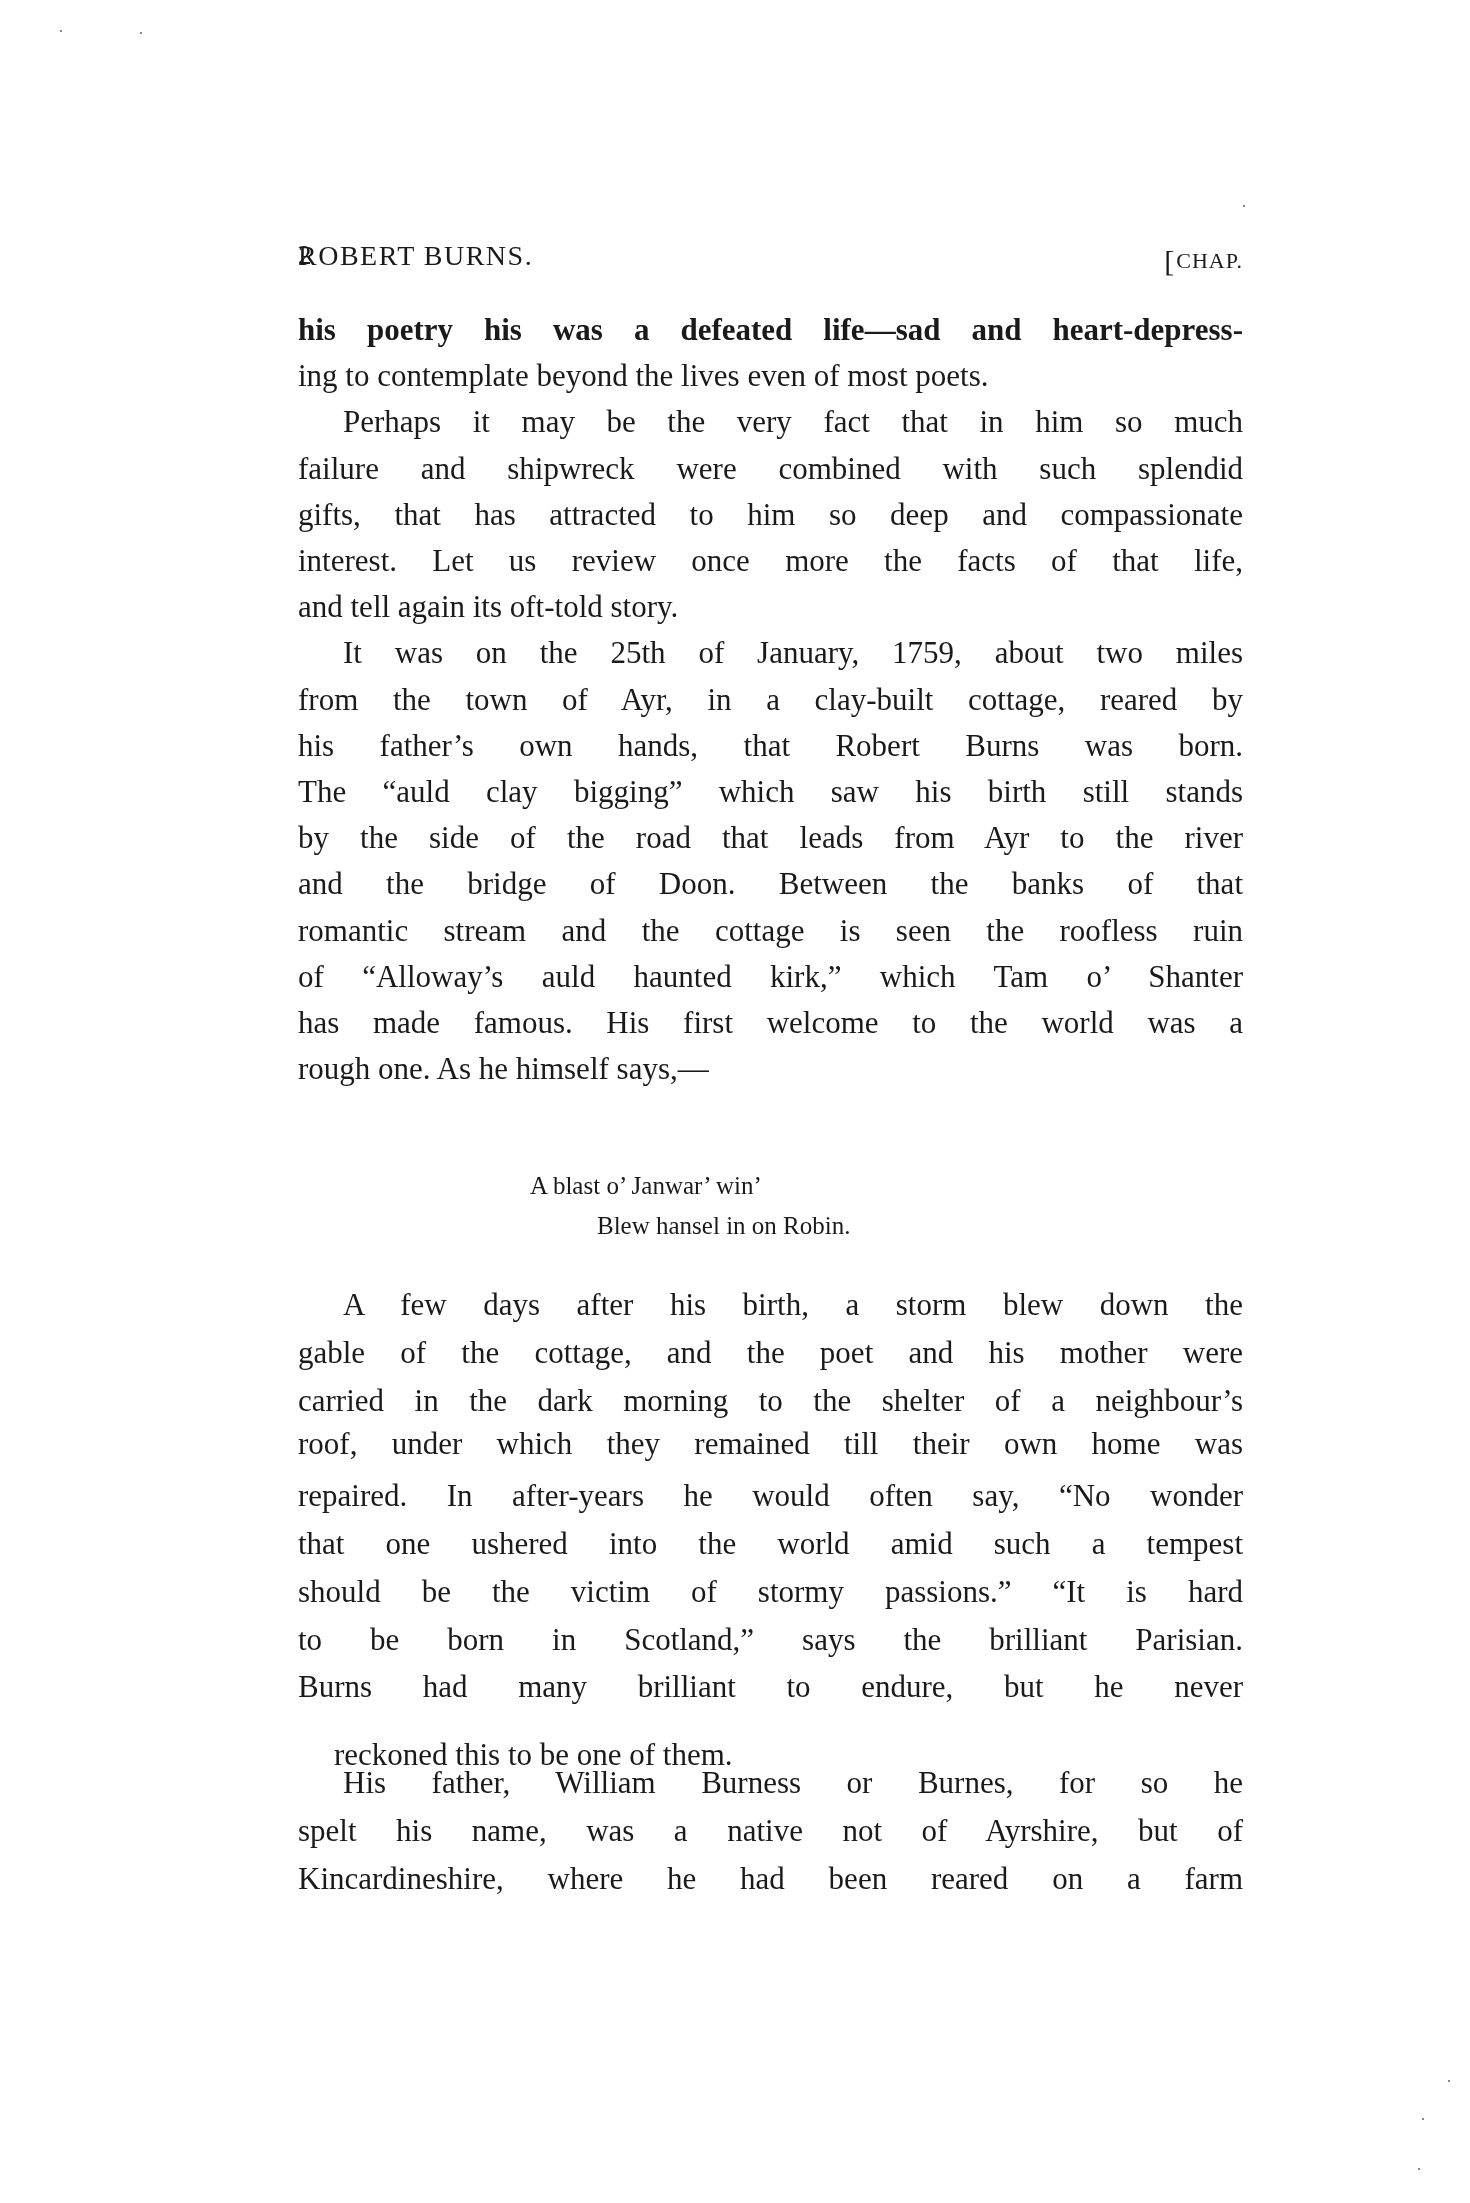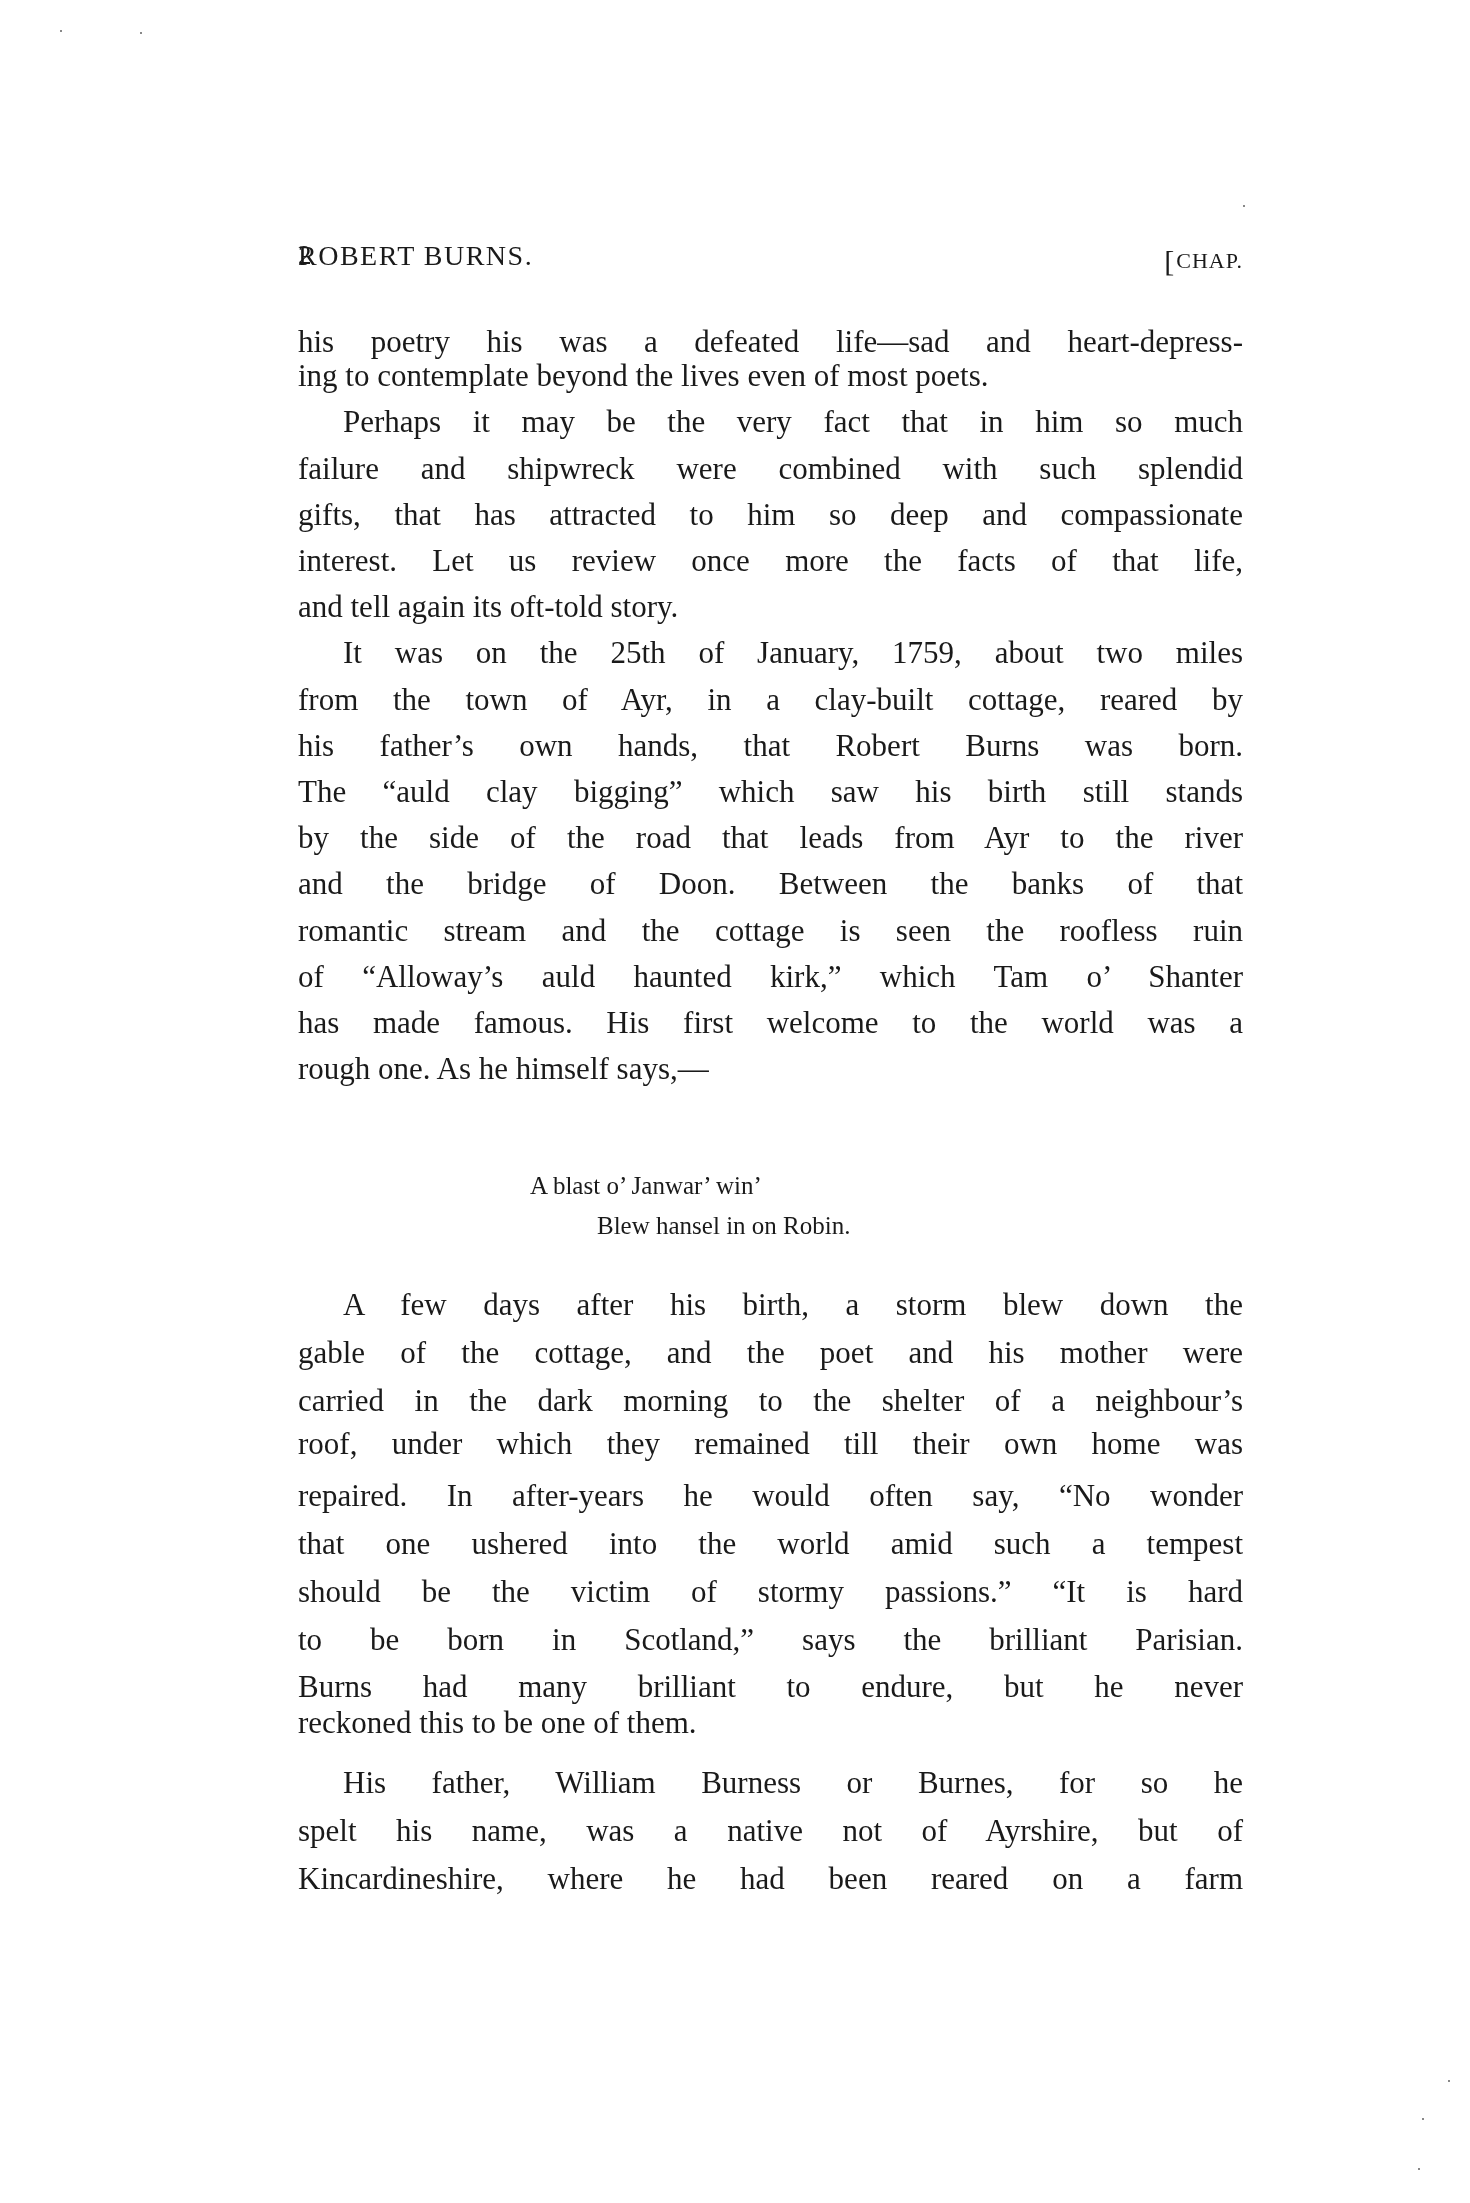--- a/index.html
+++ b/index.html
@@ -25,21 +25,21 @@
 
 <div class="page">
 
   <div class="running-head">
     <span class="folio">2</span>
     <span class="title">ROBERT BURNS.</span>
     <span class="chap"><span class="bracket">[</span><span>CHAP.</span></span>
   </div>
 
   <div class="body-text" id="section1" style="top:312px;">
-      <div class="line" style="top: 12px;">his poetry his was a defeated life—sad and heart-depress-</div>
+      <div class="line" style="top: 0px; font-weight: bold;">his poetry his was a defeated life—sad and heart-depress-</div>
       <div class="line last" style="top: 46.2px;">ing to contemplate beyond the lives even of most poets.</div>
       <div class="line indent" style="top: 92.4px;">Perhaps it may be the very fact that in him so much</div>
       <div class="line" style="top: 138.6px;">failure and shipwreck were combined with such splendid</div>
       <div class="line" style="top: 184.8px;">gifts, that has attracted to him so deep and compassionate</div>
       <div class="line" style="top: 231px;">interest. Let us review once more the facts of that life,</div>
       <div class="line last" style="top: 277.2px;">and tell again its oft-told story.</div>
       <div class="line indent" style="top: 323.4px;">It was on the 25th of January, 1759, about two miles</div>
       <div class="line" style="top: 369.6px;">from the town of Ayr, in a clay-built cottage, reared by</div>
       <div class="line" style="top: 415.8px;">his father’s own hands, that Robert Burns was born.</div>
       <div class="line" style="top: 462px;">The “auld clay bigging” which saw his birth still stands</div>
@@ -57,21 +57,21 @@
   <div class="body-text" id="section2" style="top:1287px;">
       <div class="line indent" style="top: 0px;">A few days after his birth, a storm blew down the</div>
       <div class="line" style="top: 47.8px;">gable of the cottage, and the poet and his mother were</div>
       <div class="line" style="top: 95.6px;">carried in the dark morning to the shelter of a neighbour’s</div>
       <div class="line" style="top: 139px;">roof, under which they remained till their own home was</div>
       <div class="line" style="top: 191.2px;">repaired. In after-years he would often say, “No wonder</div>
       <div class="line" style="top: 239px;">that one ushered into the world amid such a tempest</div>
       <div class="line" style="top: 286.8px;">should be the victim of stormy passions.” “It is hard</div>
       <div class="line" style="top: 334.6px;">to be born in Scotland,” says the brilliant Parisian.</div>
       <div class="line" style="top: 382.4px;">Burns had many brilliant to endure, but he never</div>
-      <div class="line last" style="top: 418px;">reckoned this to be one of them.</div>
+      <div class="line last" style="top: 450px; margin-left: 36px;">reckoned this to be one of them.</div>
       <div class="line indent" style="top: 478px;">His father, William Burness or Burnes, for so he</div>
       <div class="line" style="top: 525.8px;">spelt his name, was a native not of Ayrshire, but of</div>
       <div class="line" style="top: 573.6px;">Kincardineshire, where he had been reared on a farm</div>
     </div>
 
   <div class="speck" style="left:1243px;top:205px;"></div>
   <div class="speck" style="left:1448px;top:2080px;"></div>
   <div class="speck" style="left:1422px;top:2118px;"></div>
   <div class="speck" style="left:1418px;top:2168px;"></div>
   <div class="speck" style="left:60px;top:30px;"></div>

